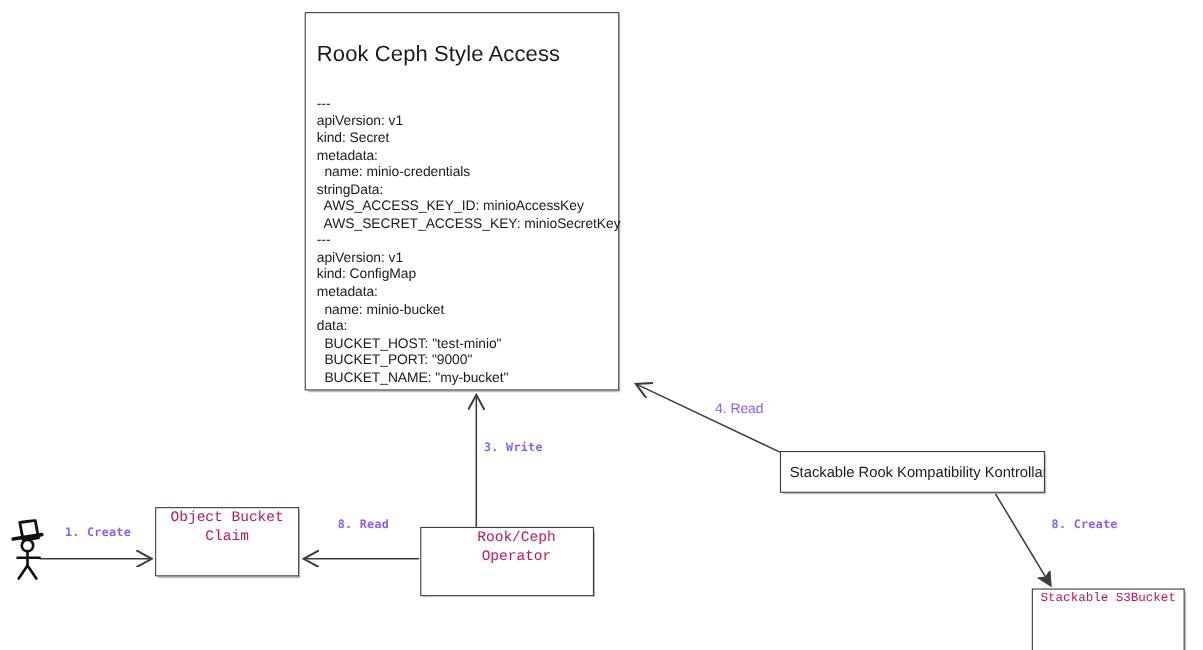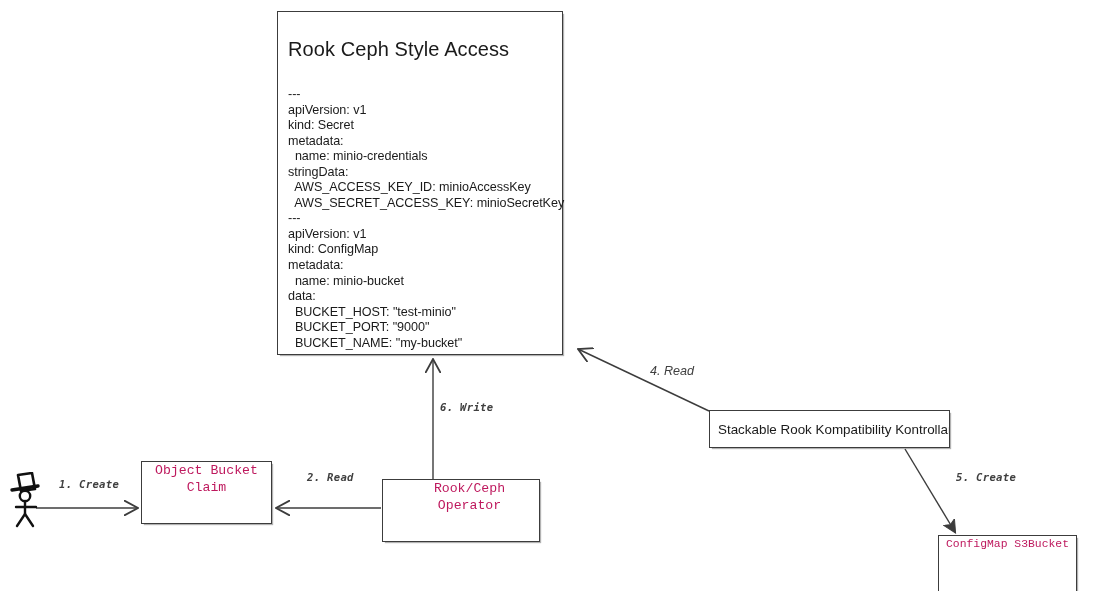--- a/index.html
+++ b/index.html
@@ -103,22 +103,21 @@
     font-size: 13.4px;
     color: #1a1a1a;
     white-space: nowrap;
     overflow: hidden;
   }
 
   
   .edge-label {
     position: absolute;
     white-space: nowrap;
-    color: #404040;
-    font-style: italic;
+    color: #8b5cf6;
   }
   .edge-label.mono {
     font-family: "DejaVu Sans Mono", monospace;
     font-size: 10.6px;
     font-weight: 700;
     letter-spacing: 0.3px;
   }
   .edge-label.sans {
     font-family: "Liberation Sans", sans-serif;
     font-size: 12.6px;
@@ -217,22 +216,22 @@
 
   <div class="node mono-node" id="node-operator">
     <span>Rook/Ceph Operator</span>
   </div>
 
   <div class="node" id="node-srkk">
     <span>Stackable Rook Kompatibility Kontrollant</span>
   </div>
 
   <div class="node mono-node" id="node-s3bucket">
-    <span>ConfigMap S3Bucket</span>
+    <span>Stackable S3Bucket</span>
   </div>
 
   <div class="edge-label mono" id="label-create1">1. Create</div>
-  <div class="edge-label mono" id="label-read2">2. Read</div>
-  <div class="edge-label mono" id="label-write3">6. Write</div>
+  <div class="edge-label mono" id="label-read2">8. Read</div>
+  <div class="edge-label mono" id="label-write3">3. Write</div>
   <div class="edge-label sans" id="label-read4">4. Read</div>
-  <div class="edge-label mono" id="label-create5">5. Create</div>
+  <div class="edge-label mono" id="label-create5">8. Create</div>
 
 </div>
 
 </body></html>

